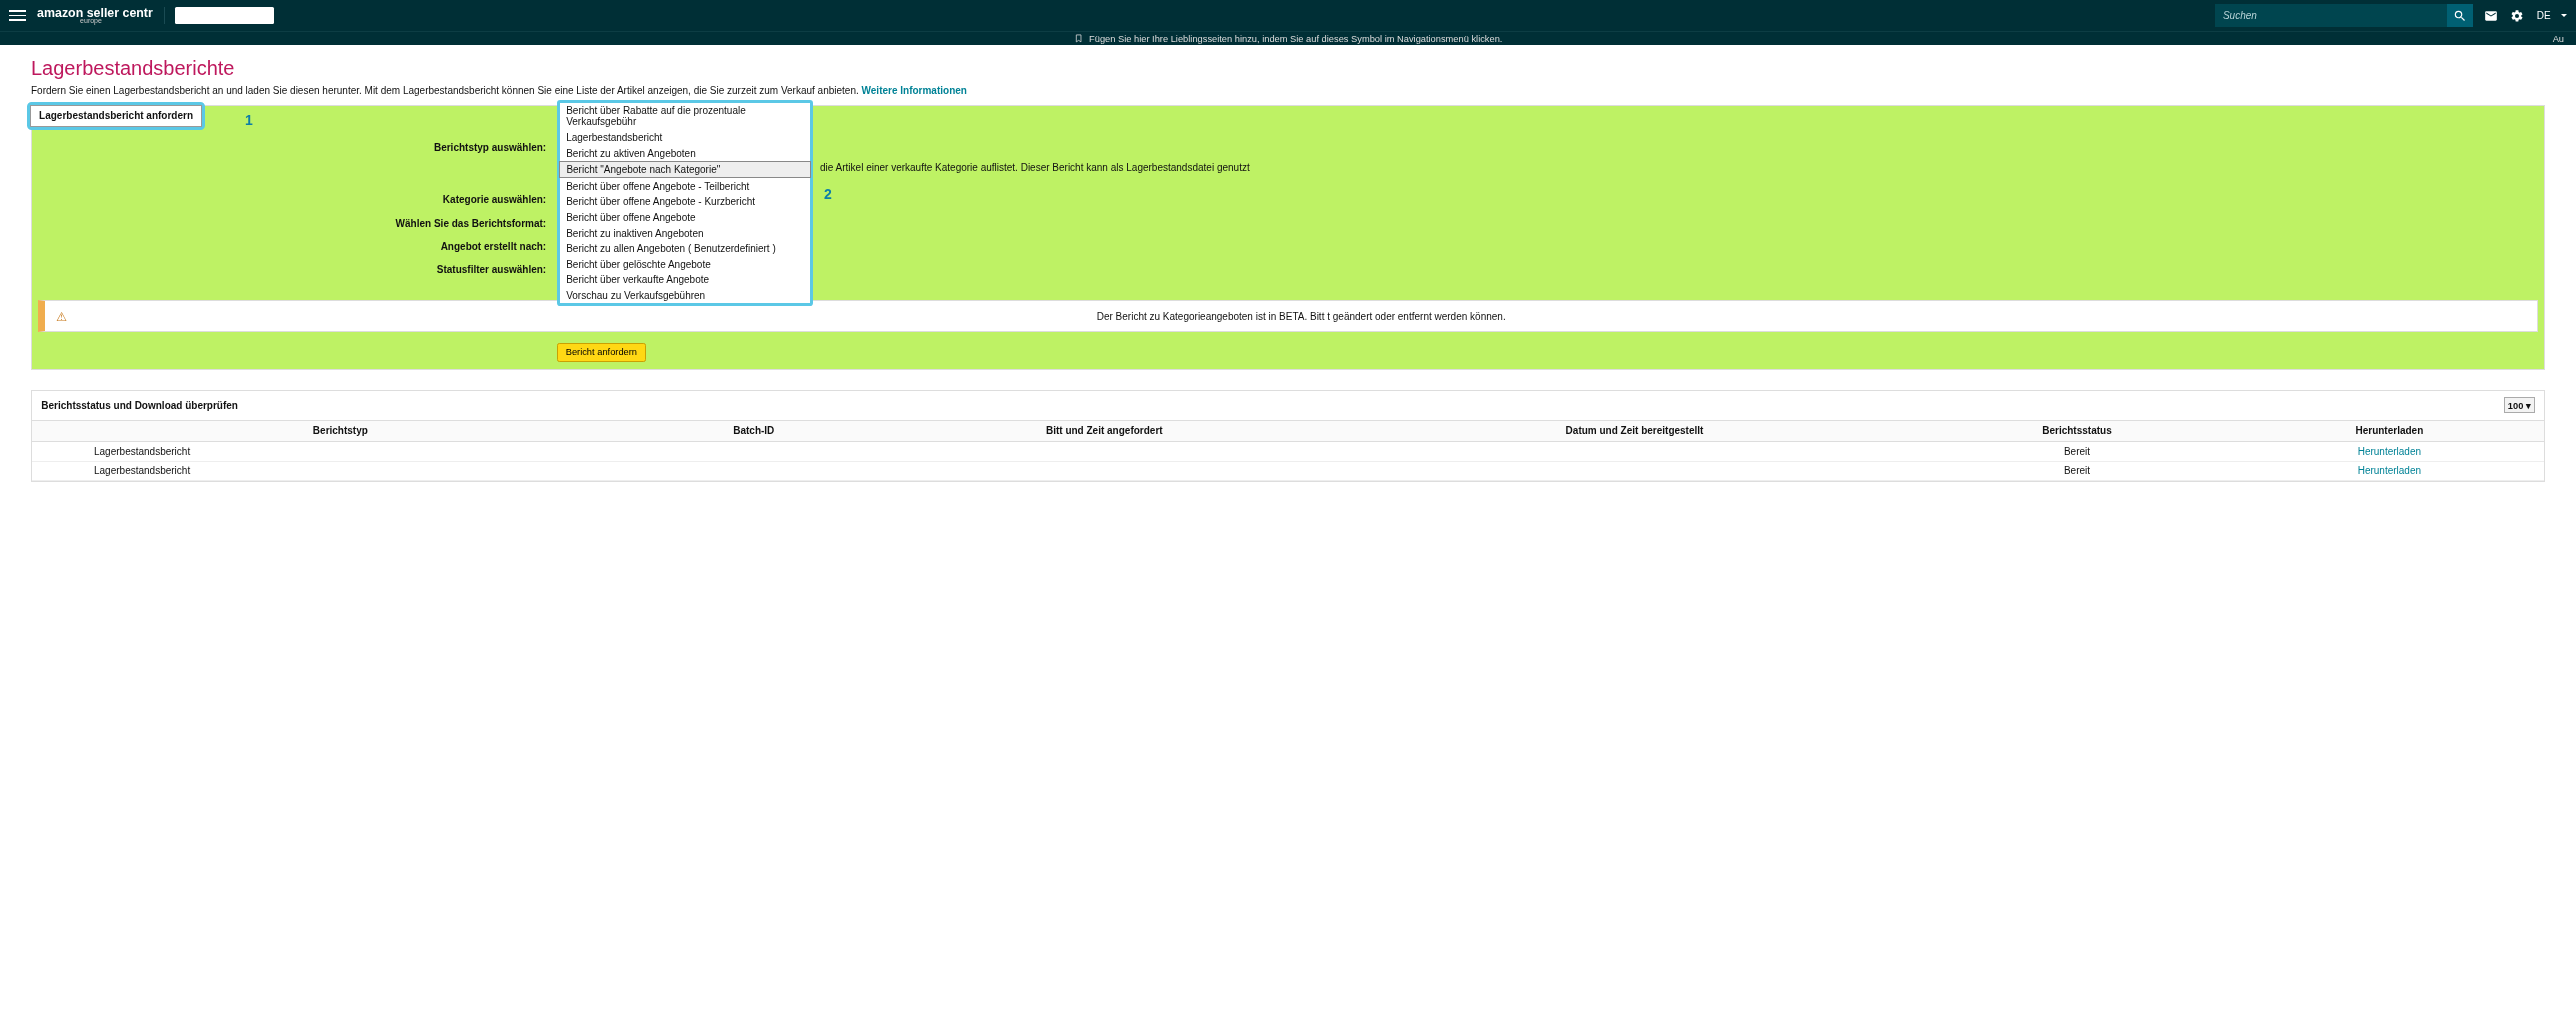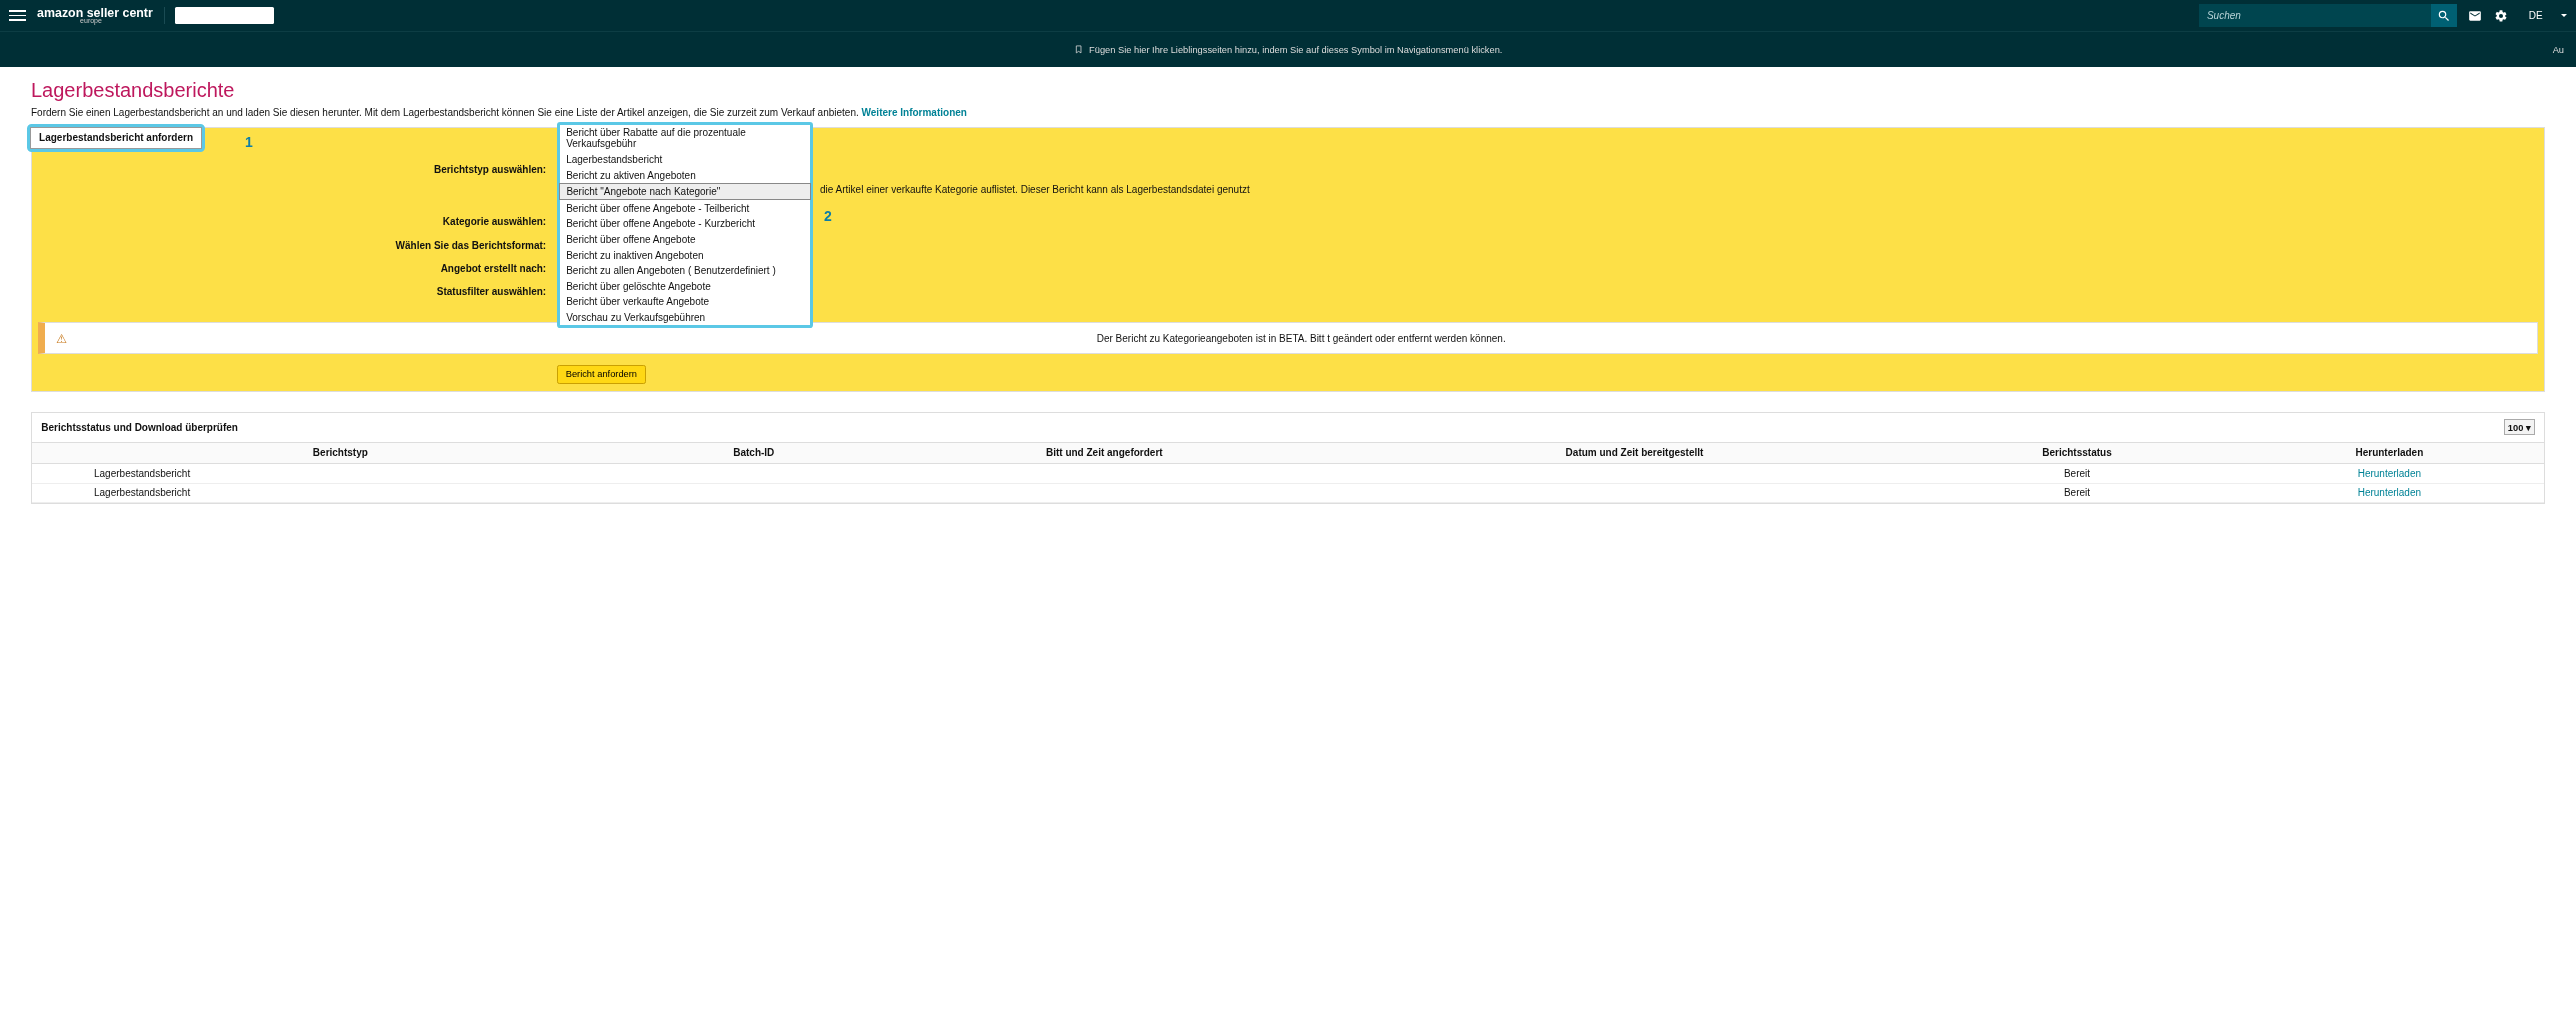--- a/index.html
+++ b/index.html
@@ -13,36 +13,36 @@
   .logo-top { font-size: 12.4px; font-weight: bold; color: #fff; }
   .logo-sub { font-size: 7px; color: #ccc; margin-left: 43px; margin-top: -1.5px; }
   .divider-v { width: 0.8px; height: 17px; background: #1a4b53; }
   .brand-slot { width: 99px; height: 17px; background: #fff; border-radius: 1.5px; }
   .search-wrap { margin-left: auto; display: flex; align-items: center; }
   .search-input { width: 232px; height: 23px; background: #00454f; border: none; color: #eee; padding: 0 7.7px; font-style: italic; font-size: 10px; }
   .search-input::placeholder { color: #b8d4d8; font-style: italic; }
   .search-btn { width: 26px; height: 23px; background: #006073; border: none; color: #fff; cursor: pointer; display:flex; align-items:center; justify-content:center; }
   .header-right { margin-left: auto; display: flex; align-items: center; gap: 12.4px; }
   .icon-svg { fill: #fff; width: 14px; height: 14px; }
-  .lang { color: #fff; font-size: 10px; display:flex; align-items:center; gap:18px; cursor:pointer;margin-left:8px; }
+  .lang { color: #fff; font-size: 10px; display:flex; align-items:center; gap:10px; cursor:pointer; }
   .caret-down { width:0; height:0; border-left:3.1px solid transparent; border-right:3.1px solid transparent; border-top:3.9px solid #fff; }
   
   
-  .bookmark-bar { background: #002f36; border-top: 0.8px solid #0d3d44; height: 36px; display: flex; align-items: center; justify-content: center; color: #ddd; font-size: 9.3px; gap: 6.2px; position: relative; }
+  .bookmark-bar { background: #002f36; border-top: 0.8px solid #0d3d44; height: 14px; display: flex; align-items: center; justify-content: center; color: #ddd; font-size: 9.3px; gap: 6.2px; position: relative; }
   .bookmark-icon { width: 9.3px; height: 10.8px; }
   .bookmark-bar .right-cut { position: absolute; right: 12px; color: #ddd; }
   
   
   .main { padding: 12.4px 31px 0 31px; }
   h1 { color: #be185d; font-size: 20px; font-weight: 400; margin-bottom: 4.6px; }
   .subtext { font-size: 10px; margin-bottom: 9.3px; }
   .subtext a { color: #008296; text-decoration: none; font-weight: 600; }
   
   
-  .request-box { border: 0.8px solid #ddd; background: #fde047; position: relative; }
+  .request-box { border: 0.8px solid #ddd; background: #bef264; position: relative; }
   .tab-hl { position: absolute; top: -4.6px; left: -4.6px; border: 3.9px solid #5bc8e6; border-radius: 4.6px; padding: 0; }
   .tab-inner { background: #fff; border: 0.8px solid #999; padding: 4.6px 7.7px; font-weight: bold; font-size: 10px; }
   .callout-num { position: absolute; color: #0d7ea8; font-weight: bold; font-size: 14px; }
   .callout-1 { top: 6.2px; left: 213px; }
   .callout-2 { top: 80px; left: 792px; }
   
   .form-rows { padding: 34px 0 9.3px 0; position: relative; }
   .form-row { display: flex; align-items: flex-start; margin-bottom: 10.8px; }
   .form-label { width: 525px; text-align: right; padding-right: 10.8px; font-size: 10px; font-weight: bold; padding-top: 1.5px; }
   .form-desc { font-size: 10px; color: #111; padding-top: 1.5px; }

